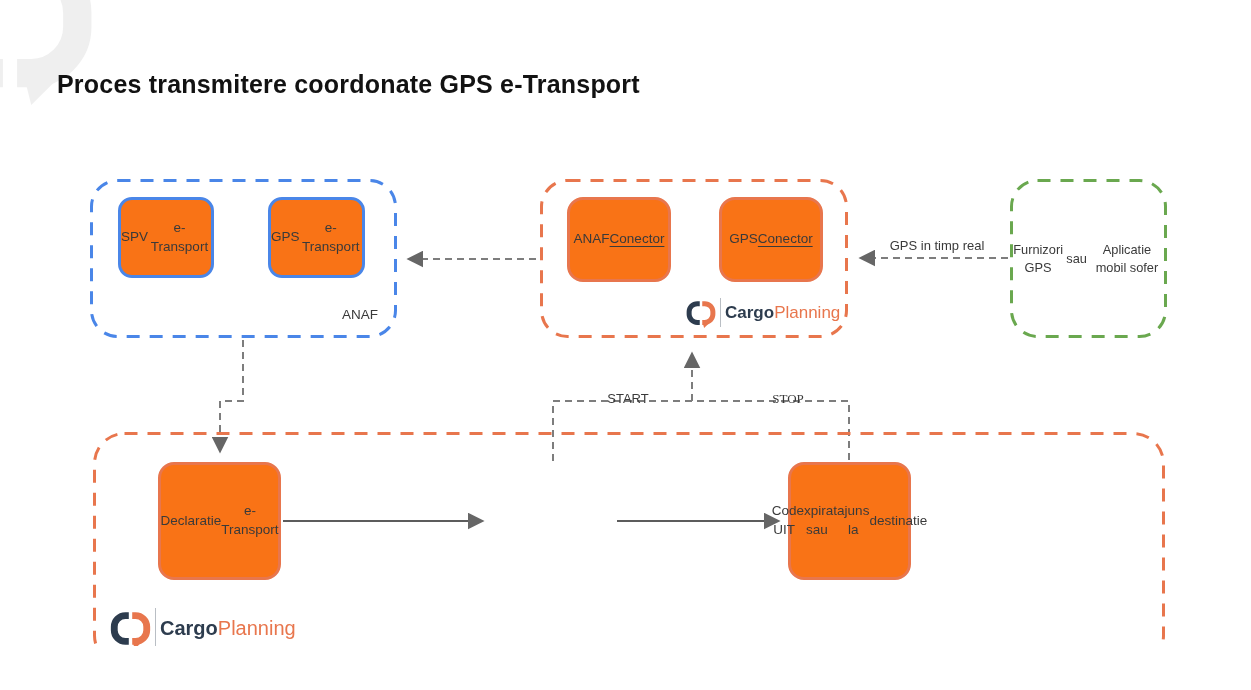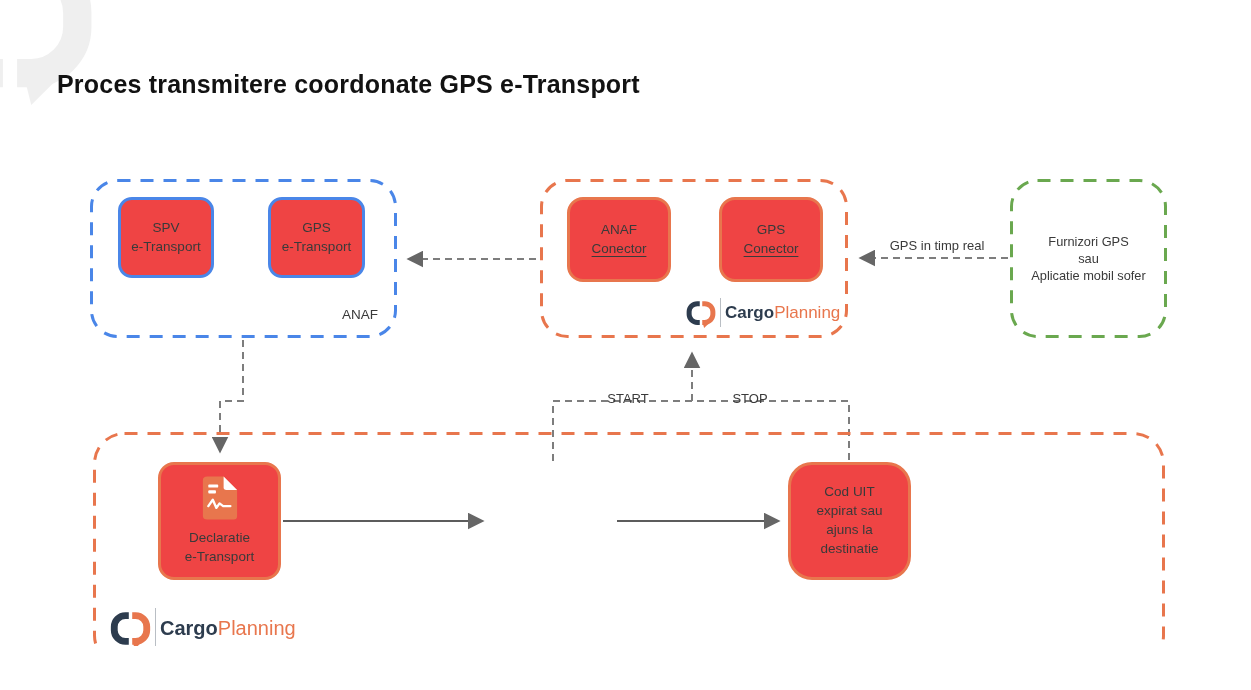--- a/index.html
+++ b/index.html
@@ -23,32 +23,32 @@
   .dashed-line{stroke:var(--gray-line);stroke-width:2;fill:none;stroke-dasharray:7 5;}
   .solid-line{stroke:var(--solid-line);stroke-width:2;fill:none;}
 
   .group{position:absolute;}
   .group-border{position:absolute;left:0;top:0;width:100%;height:100%;overflow:visible;}
   .group-border rect{fill:none;stroke-width:3;stroke-dasharray:13 10;}
   .group-border rect.blue{stroke:var(--blue);}
   .group-border rect.orange{stroke:var(--orange);}
   .group-border rect.green{stroke:var(--green);}
 
-  .node{position:absolute;box-sizing:border-box;background:#ef4444;border:3px solid var(--blue);
-        border-radius:14px;display:flex;flex-direction:column;align-items:center;justify-content:center;
-        text-align:left;font-size:13.5px;line-height:1.4;color:var(--text);}
+  .node{position:absolute;box-sizing:border-box;background:#f97316;border:3px solid var(--blue);
+        border-radius:14px;display:flex;flex-direction:row;align-items:center;justify-content:center;
+        text-align:center;font-size:13.5px;line-height:1.4;color:var(--text);}
   .node.orange{border-color:var(--orange);border-radius:16px;}
 
   .squiggle{text-decoration-line:underline;text-decoration-style:wavy;text-decoration-color:#E53935;
             text-decoration-thickness:1px;text-underline-offset:3px;text-decoration:underline;}
 
   .group-label{position:absolute;font-size:13.5px;color:var(--text);}
   .edge-label{position:absolute;font-size:13px;color:var(--text);text-align:center;margin-top:8px;}
 
-  .green-text{position:absolute;left:0;top:0;width:100%;height:100%;display:flex;flex-direction:column;
+  .green-text{position:absolute;left:0;top:0;width:100%;height:100%;display:flex;
               align-items:center;justify-content:center;font-size:12.8px;line-height:1.33;color:var(--text);text-align:center;}
 
   .logo{position:absolute;display:flex;align-items:center;gap:3px;}
   .logo .divider{width:1px;background:#b9bec4;align-self:stretch;margin:2px 1px;}
   .logo .wordmark{white-space:nowrap;}
   .logo .wordmark .bold{font-weight:700;color:var(--navy);}
   .logo .wordmark .light{font-weight:400;color:var(--orange);}
   .logo.small .wordmark{font-size:17px;}
   .logo.large .wordmark{font-size:20px;}
 
@@ -82,21 +82,21 @@
 
     <path class="dashed-line" d="M553,461 V401 H849 V461"></path>
     <path class="dashed-line" d="M692,401 V354" marker-end="url(#arr)"></path>
 
     <path class="solid-line" d="M283,521 H482" marker-end="url(#arr)"></path>
     <path class="solid-line" d="M617,521 H778" marker-end="url(#arr)"></path>
   </svg>
 
   <div class="edge-label" style="left:862px;top:230px;width:150px;">GPS in timp real</div>
   <div class="edge-label" style="left:578px;top:383px;width:100px;">START</div>
-  <div class="edge-label" style="left:700px;top:383px;width:100px;">STOP</div>
+  <div class="edge-label" style="left:738px;top:383px;width:100px;font-family:Liberation Serif, serif;">STOP</div>
 
   <div class="group" style="left:90px;top:179px;width:307px;height:159px;">
     <svg class="group-border">
       <rect class="blue" x="1.5" y="1.5" width="304" height="156" rx="26"></rect>
     </svg>
     <div class="node" style="left:28px;top:18px;width:96px;height:81px;">
       <div>SPV</div>
       <div>e-Transport</div>
     </div>
     <div class="node" style="left:178px;top:18px;width:97px;height:81px;">
@@ -151,21 +151,21 @@
         <path d="M24,1 L39,16 H27 Q24,16 24,13 Z" fill="#fff"></path>
         <rect x="7" y="10" width="11" height="3.4" rx="1" fill="#fff"></rect>
         <rect x="7" y="16.5" width="8.5" height="3.4" rx="1" fill="#fff"></rect>
         <path d="M7,34 l5,-7 l4,9 l3.5,-5 l4,3 h8" stroke="#fff" stroke-width="2.6" fill="none" stroke-linecap="round" stroke-linejoin="round"></path>
       </svg>
       <div>Declaratie</div>
       <div>e-Transport</div>
     </div>
 
 
-    <div class="node orange" style="left:695px;top:30px;width:123px;height:118px;border-radius:24px;">
+    <div class="node orange" style="left:695px;top:30px;width:123px;height:118px;">
       <div>Cod UIT</div>
       <div>expirat sau</div>
       <div>ajuns la</div>
       <div>destinatie</div>
     </div>
 
     <div class="logo large" style="left:17px;top:174px;height:44px;">
       <svg width="41" height="41" viewBox="0 0 48 48">
         <path d="M22,9 H18 A13,13 0 0 0 5,22 V26 A13,13 0 0 0 18,39 H22" stroke="#2D3C4E" stroke-width="8" fill="none"></path>
         <path d="M26,9 H30 A13,13 0 0 1 43,22 V26 A13,13 0 0 1 30,39 H26" stroke="#E8764D" stroke-width="8" fill="none"></path>

